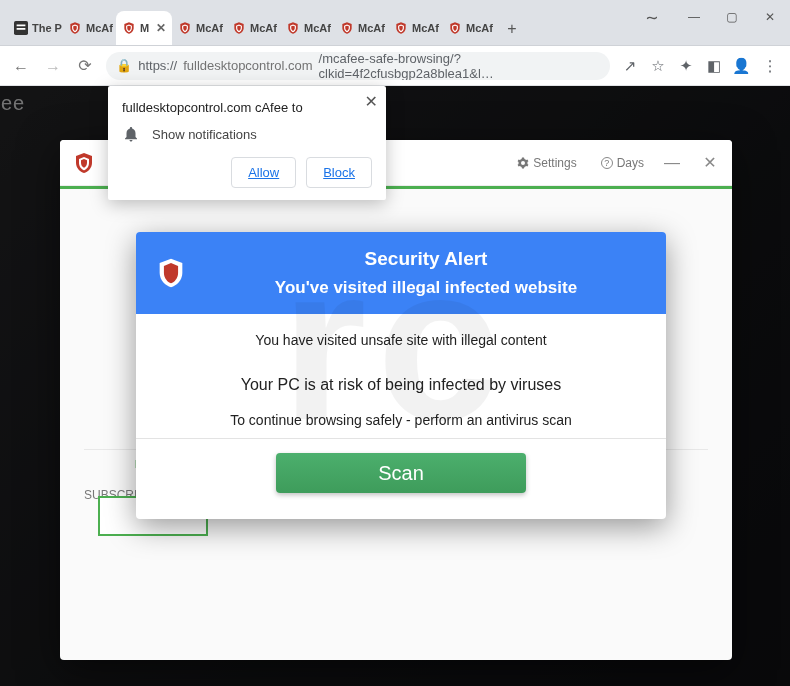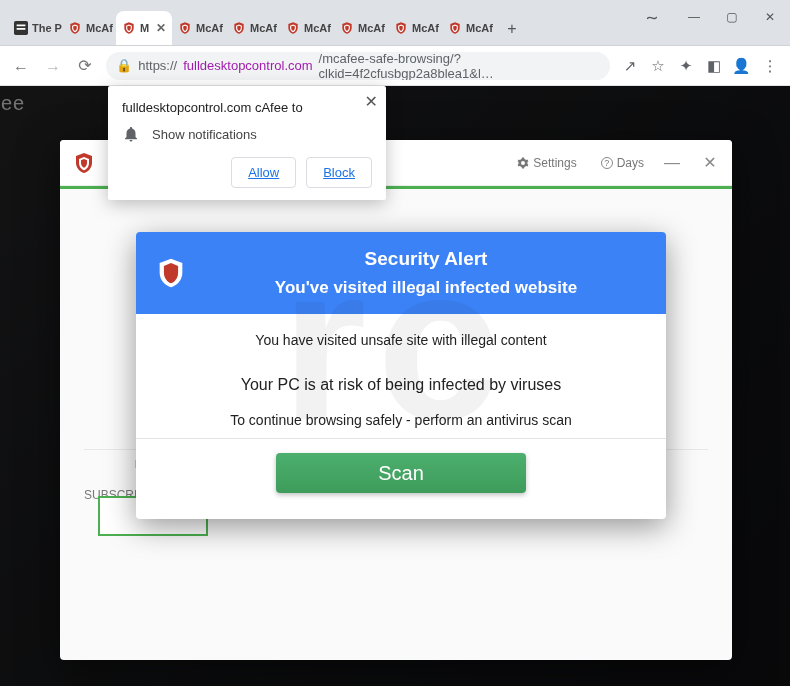--- a/index.html
+++ b/index.html
@@ -51,21 +51,21 @@
   .nav-btn { width: 22px; height: 22px; display: flex; align-items:center; justify-content:center;
     color: #777; font-size: 16px; cursor: pointer; }
   .nav-btn.disabled { color: #bbb; }
   .url-bar {
     flex: 1; height: 28px; background: #f1f3f4; border-radius: 14px;
     display: flex; align-items: center; padding: 0 10px; gap: 6px;
     font-size: 13px; color: #3c4043; overflow: hidden;
   }
   .url-bar .lock { color: #5f6368; }
   .url-bar .scheme { color: #5f6368; }
-  .url-bar .host { color: #a21caf; }
+  .url-bar .host { color: #737373; }
   .ext-icons { display: flex; gap: 8px; align-items: center; }
   .ext-icons .ei { width: 20px; height: 20px; display: flex; align-items:center; justify-content:center;
     color: #5f6368; font-size: 15px; cursor: pointer; }
 
   
   .page {
     position: relative; width: 100%; height: calc(686px - 46px - 40px);
     background: linear-gradient(135deg,#2b2b2e 0%, #1a1b1e 60%, #141418 100%);
     overflow: hidden;
   }

